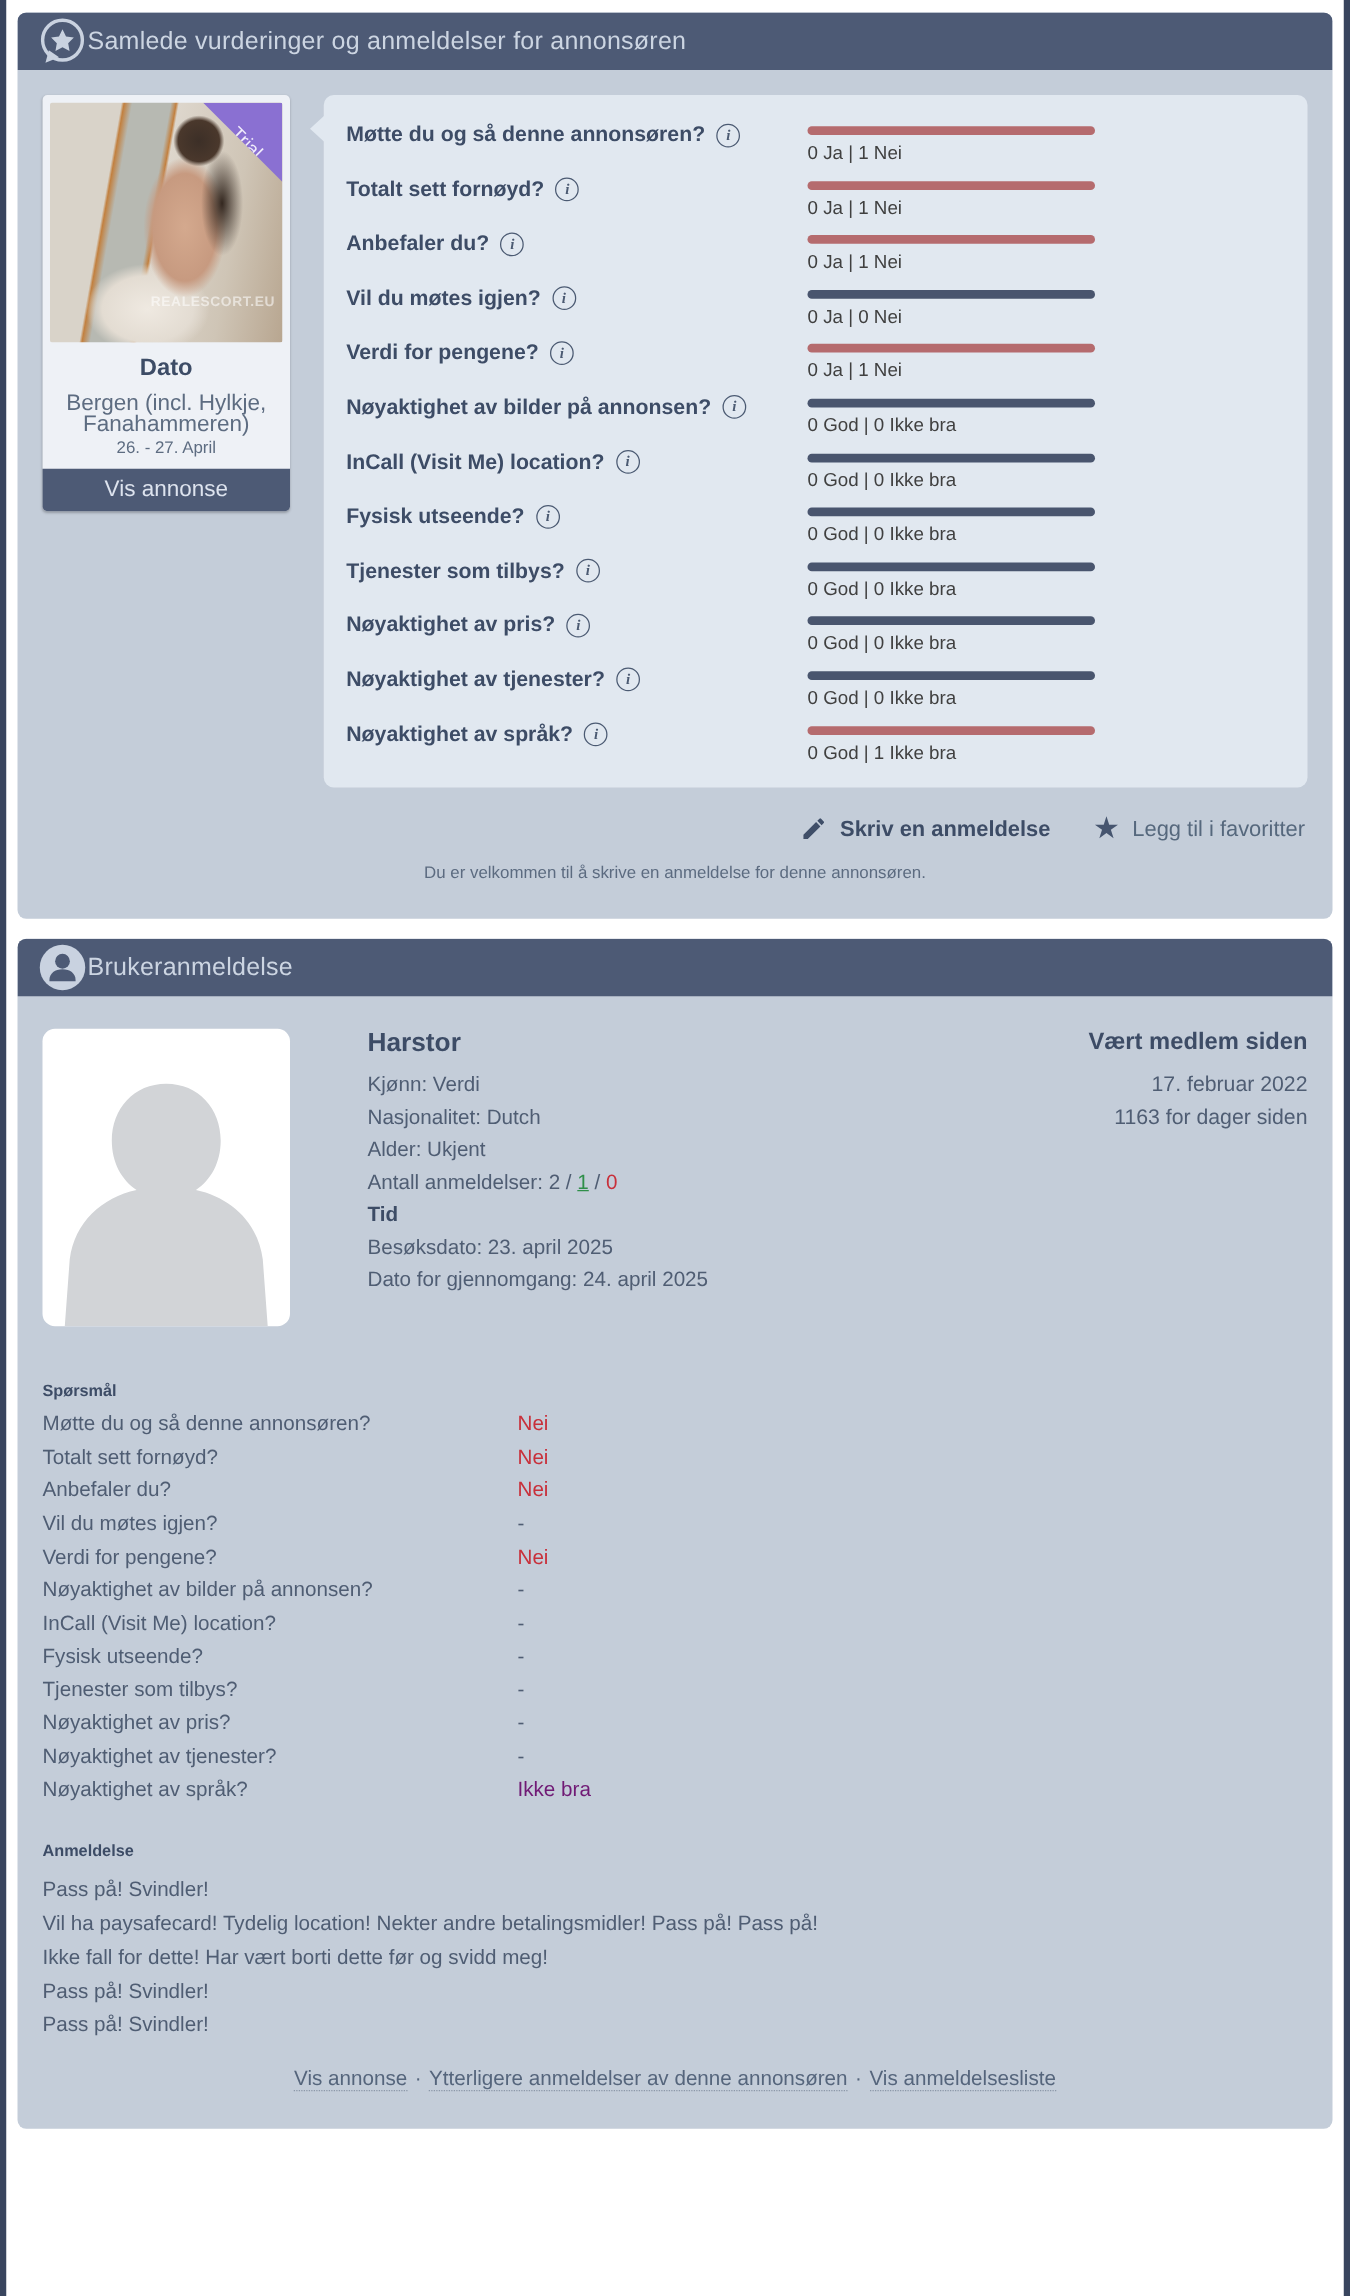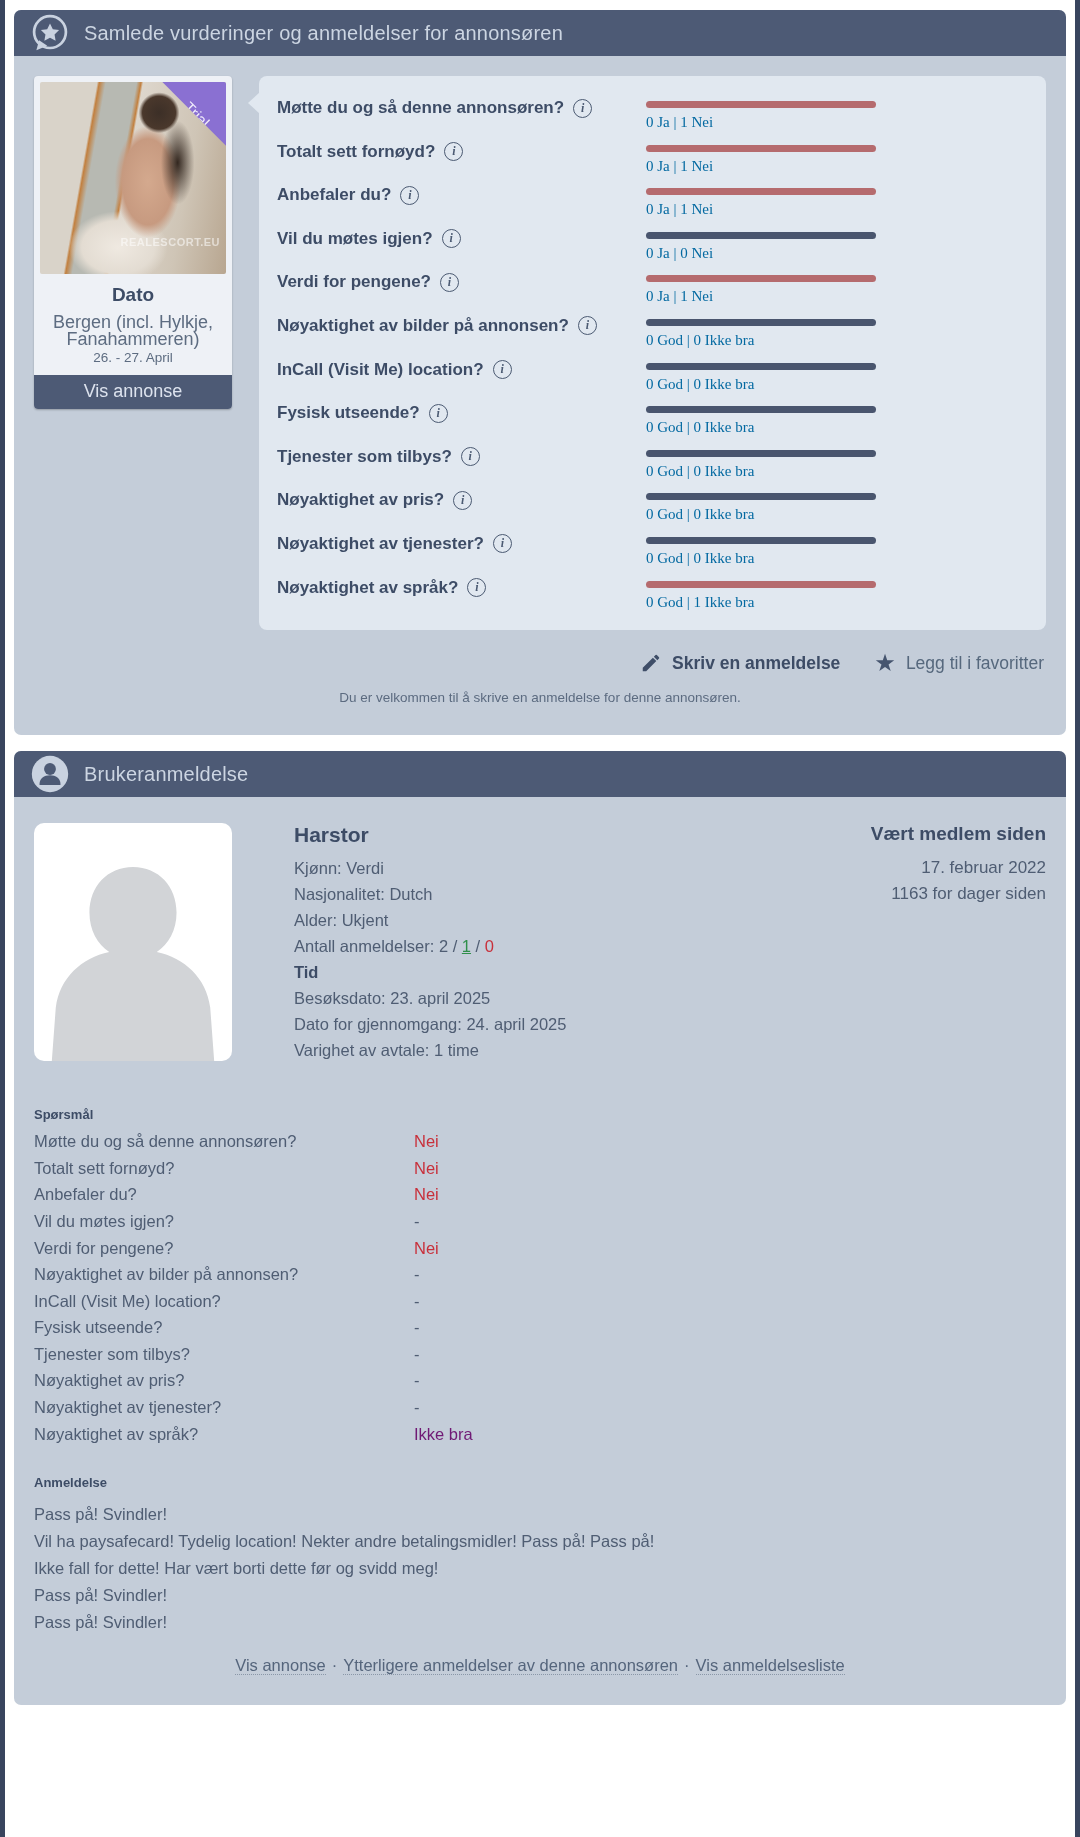--- a/index.html
+++ b/index.html
@@ -9,21 +9,21 @@
     font-family:"Liberation Sans","DejaVu Sans",sans-serif;
     color:#4f5d73;
   }
   .page {
     position:absolute; left:5px; top:0; width:1070px; height:1837px;
     background:#ffffff; padding:10px 9px 0;
   }
   .card { border-radius:7px; overflow:hidden; margin-bottom:16px; background:#c4cdd9; }
   .card-header {
     background:#4d5a75; height:46px; display:flex; align-items:center;
-    padding:0 16px; gap:14px;
+    padding:0 16px; 
   }
   .card-header h1 { font-size:20px; font-weight:400; color:#ccd5e2; letter-spacing:.2px; }
   .hdr-icon { width:40px; height:40px; display:flex; align-items:center; justify-content:center; }
   .hdr-icon svg { width:40px; height:40px; }
 
   
   .summary-body { padding:20px; position:relative; }
   .summary-cols { display:flex; align-items:flex-start; }
 
   .profile-card {
@@ -74,21 +74,21 @@
   .q-label-wrap { flex:1; display:flex; align-items:center; gap:9px; padding-top:1px; }
   .q-label { font-size:17px; font-weight:700; color:#3d4c66; }
   .info-icon {
     width:19px; height:19px; border:1.6px solid #4b5a72; border-radius:50%;
     color:#4b5a72; font-size:12px; line-height:16px; text-align:center; flex:none;
     font-family:"Liberation Serif","DejaVu Serif",serif; font-style:italic; font-weight:700;
     cursor:pointer;
   }
   .q-stat { width:230px; flex:none; }
   .qbar { height:7px; border-radius:4px; margin-top:4px; }
-  .q-count { font-size:15px; color:#0369a1; margin-top:6px;font-family:Liberation Serif, serif; }
+  .q-count { font-size:15px; color:#404040; margin-top:6px; }
 
   .actions-row {
     display:flex; justify-content:flex-end; align-items:center; gap:12px;
     margin-top:22px; padding-right:2px;
   }
   .action { display:flex; align-items:center; gap:10px; cursor:pointer; }
   .action + .action { margin-left:22px; }
   .action-label { font-size:17.5px; color:#56687d; }
   .action-label.strong { font-weight:700; color:#3d4c66; }
   .pencil-icon svg { width:22px; height:22px; display:block; }
@@ -341,21 +341,20 @@
 
         <div class="user-info">
           <div class="u-name">Harstor</div>
           <div class="u-line">Kjønn: Verdi</div>
           <div class="u-line">Nasjonalitet: Dutch</div>
           <div class="u-line">Alder: Ukjent</div>
           <div class="u-line"><span>Antall anmeldelser: 2 / </span><a class="green-link">1</a><span> / </span><span class="red-text">0</span></div>
           <div class="tid-title">Tid</div>
           <div class="u-line">Besøksdato: 23. april 2025</div>
           <div class="u-line">Dato for gjennomgang: 24. april 2025</div>
-          <div class="u-line">Varighet av avtale: 1 time</div>
         </div>
 
         <div class="member-info">
           <div class="member-title">Vært medlem siden</div>
           <div class="member-line">17. februar 2022</div>
           <div class="member-line">1163 for dager siden</div>
         </div>
       </div>
 
       <div class="qa-section">

